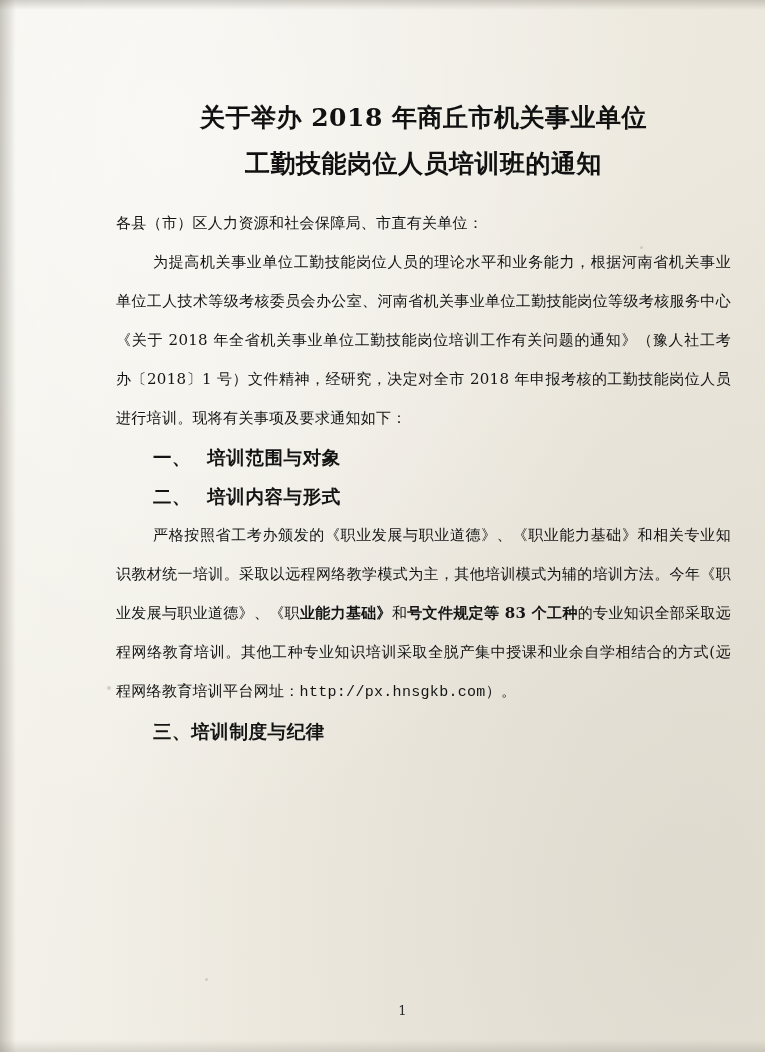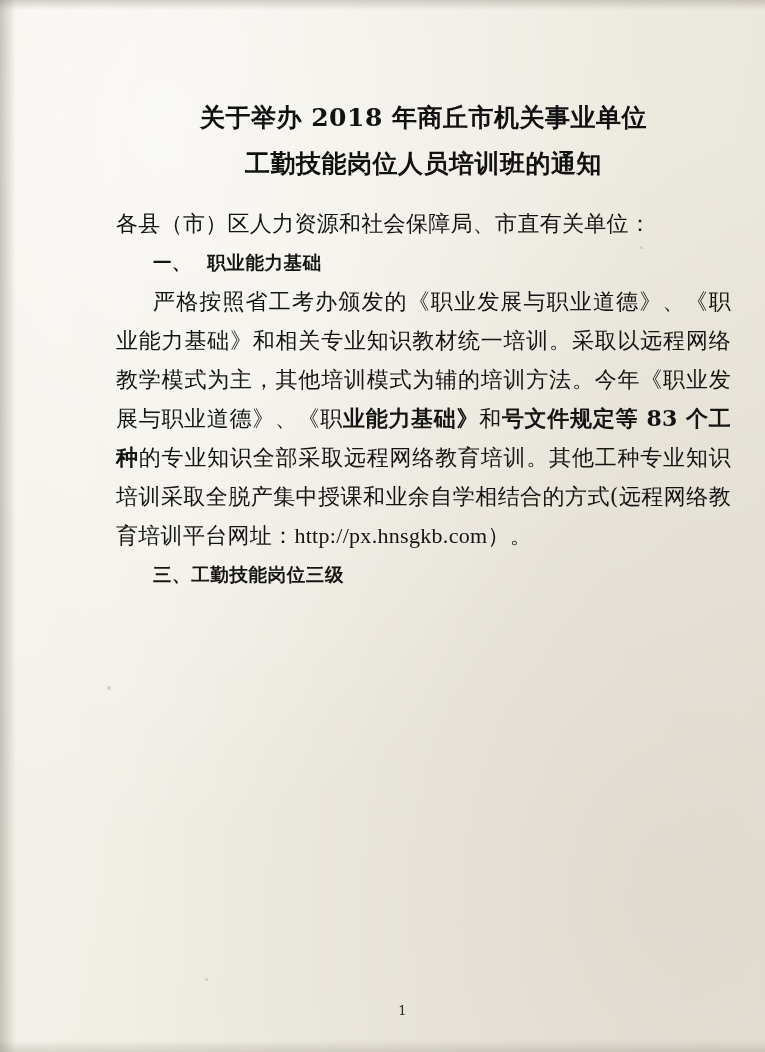--- a/index.html
+++ b/index.html
@@ -69,21 +69,21 @@
     display: block;
   }
   .salutation {
     margin-top: 34px;
     font-size: 18.5px;
     line-height: 39px;
     letter-spacing: 0.4px;
   }
   p.body {
     margin: 0;
-    font-size: 22px;
+    font-size: 15px;
     line-height: 39px;
     letter-spacing: 0.3px;
     text-align: justify;
     text-justify: inter-ideograph;
   }
   p.indent {
     text-indent: 37px;
   }
   .section-head {
     margin: 0;
@@ -94,21 +94,21 @@
     text-indent: 37px;
   }
   .section-head .gap {
     display: inline-block;
     width: 16px;
   }
   .bold {
     font-weight: bold;
   }
   .url {
-    font-family: Liberation Serif, serif;
+    font-family: Liberation Mono, monospace;
   }
   .page-number {
     position: absolute;
     left: 0;
     right: 0;
     bottom: 34px;
     text-align: center;
     font-size: 13px;
     color: #2a2a2a;
     font-family: "DejaVu Serif", "Liberation Serif", serif;
@@ -137,27 +137,31 @@
 
   <div class="content">
 
     <h1 class="doc-title">
       <span>关于举办 2018 年商丘市机关事业单位</span>
       <span class="line2">工勤技能岗位人员培训班的通知</span>
     </h1>
 
     <p class="body salutation">各县（市）区人力资源和社会保障局、市直有关单位：</p>
 
+    <p class="body indent">为提高机关事业单位工勤技能岗位人员的理论水平和业务能力，根据河南省机关事业单位工人技术等级考核委员会办公室、河南省机关事业单位工勤技能岗位等级考核服务中心《关于 2018 年全省机关事业单位工勤技能岗位培训工作有关问题的通知》（豫人社工考办〔2018〕1 号）文件精神，经研究，决定对全市 2018 年申报考核的工勤技能岗位人员进行培训。现将有关事项及要求通知如下：</p>
 
     <p class="section-head">
-      <span>一、</span><span class="gap"></span><span>职业能力基础</span>
+      <span>一、</span><span class="gap"></span><span>培训范围与对象</span>
     </p>
 
+    <p class="section-head">
+      <span>二、</span><span class="gap"></span><span>培训内容与形式</span>
+    </p>
     <p class="body indent"><span>严格按照省工考办颁发的《职业发展与职业道德》、《职业能力基础》和相关专业知识教材统一培训。采取以远程网络教学模式为主，其他培训模式为辅的培训方法。今年《职业发展与职业道德》、《职</span><span class="bold">业能力基础》</span><span>和</span><span class="bold">号文件规定</span><span class="bold">等 83 个工种</span><span>的专业知识全部采取远程网络教育培训。其他工种专业知识培训采取全脱产集中授课和业余自学相结合的方式(远程网络教育培训平台网址：</span><span class="url">http://px.hnsgkb.com</span><span>）。</span></p>
 
     <p class="section-head">
-      <span>三、</span><span>工勤技能岗位三级</span>
+      <span>三、</span><span>培训制度与纪律</span>
     </p>
 
   </div>
 
   <div class="page-number">1</div>
 </div>
 
 </body></html>

